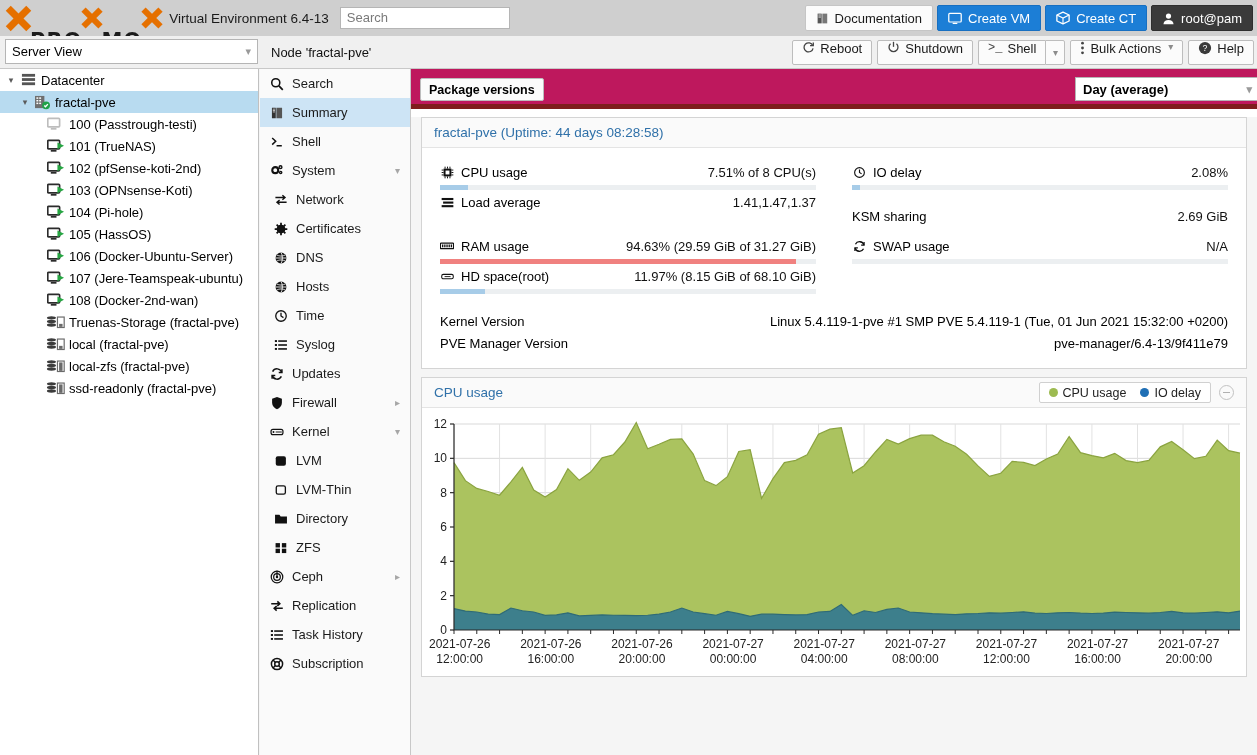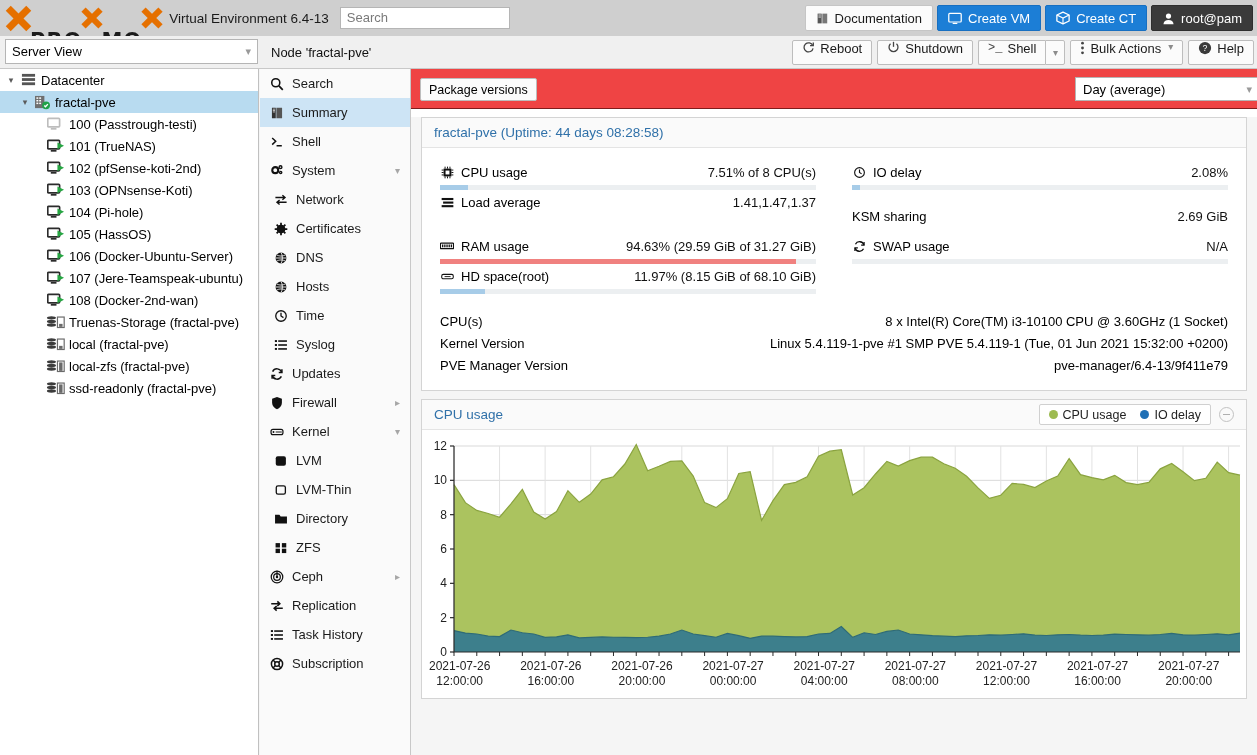--- a/index.html
+++ b/index.html
@@ -135,22 +135,23 @@
   }
   .nav-row .nlabel { flex: 1; }
   .nav-row .narrow { color: #a6a6a6; font-size: 10px; padding-right: 10px; }
 
   
   #content {
     position: absolute; left: 411px; top: 69px; width: 846px; height: 686px;
     background: #fff; overflow: hidden;
   }
   #content-toolbar {
-    position: relative; height: 40px; border-bottom: 1px solid #7f1d1d;
-    background: #ef4444;
+    position: relative; height: 40px; border-bottom: 5px solid #7f1d1d;
+    background: #be185d;
+    font-weight: bold;
   }
   #pkg-btn {
     position: absolute; left: 9px; top: 9px; height: 23px;
     display: flex; align-items: center; padding: 0 8px;
     background: #fbfbfb; border: 1px solid #bdbdbd; border-radius: 2px;
     font-size: 12.5px; cursor: pointer;
   }
   #range-select {
     position: absolute; right: -3px; top: 8px; width: 185px; height: 24px;
     background: #fff; border: 1px solid #b5b5b5;
@@ -835,24 +836,20 @@
                 <span>SWAP usage</span>
               </span>
               <span class="val">N/A</span>
             </div>
             <div class="bar">
               <i style="width: 0%;"></i>
             </div>
           </div>
       </div>
       <div id="info-table">
-          <div class="info-row">
-            <span>CPU(s)</span>
-            <span>8 x Intel(R) Core(TM) i3-10100 CPU @ 3.60GHz (1 Socket)</span>
-          </div>
           <div class="info-row">
             <span>Kernel Version</span>
             <span>Linux 5.4.119-1-pve #1 SMP PVE 5.4.119-1 (Tue, 01 Jun 2021 15:32:00 +0200)</span>
           </div>
           <div class="info-row">
             <span>PVE Manager Version</span>
             <span>pve-manager/6.4-13/9f411e79</span>
           </div>
         </div>
     </div>

